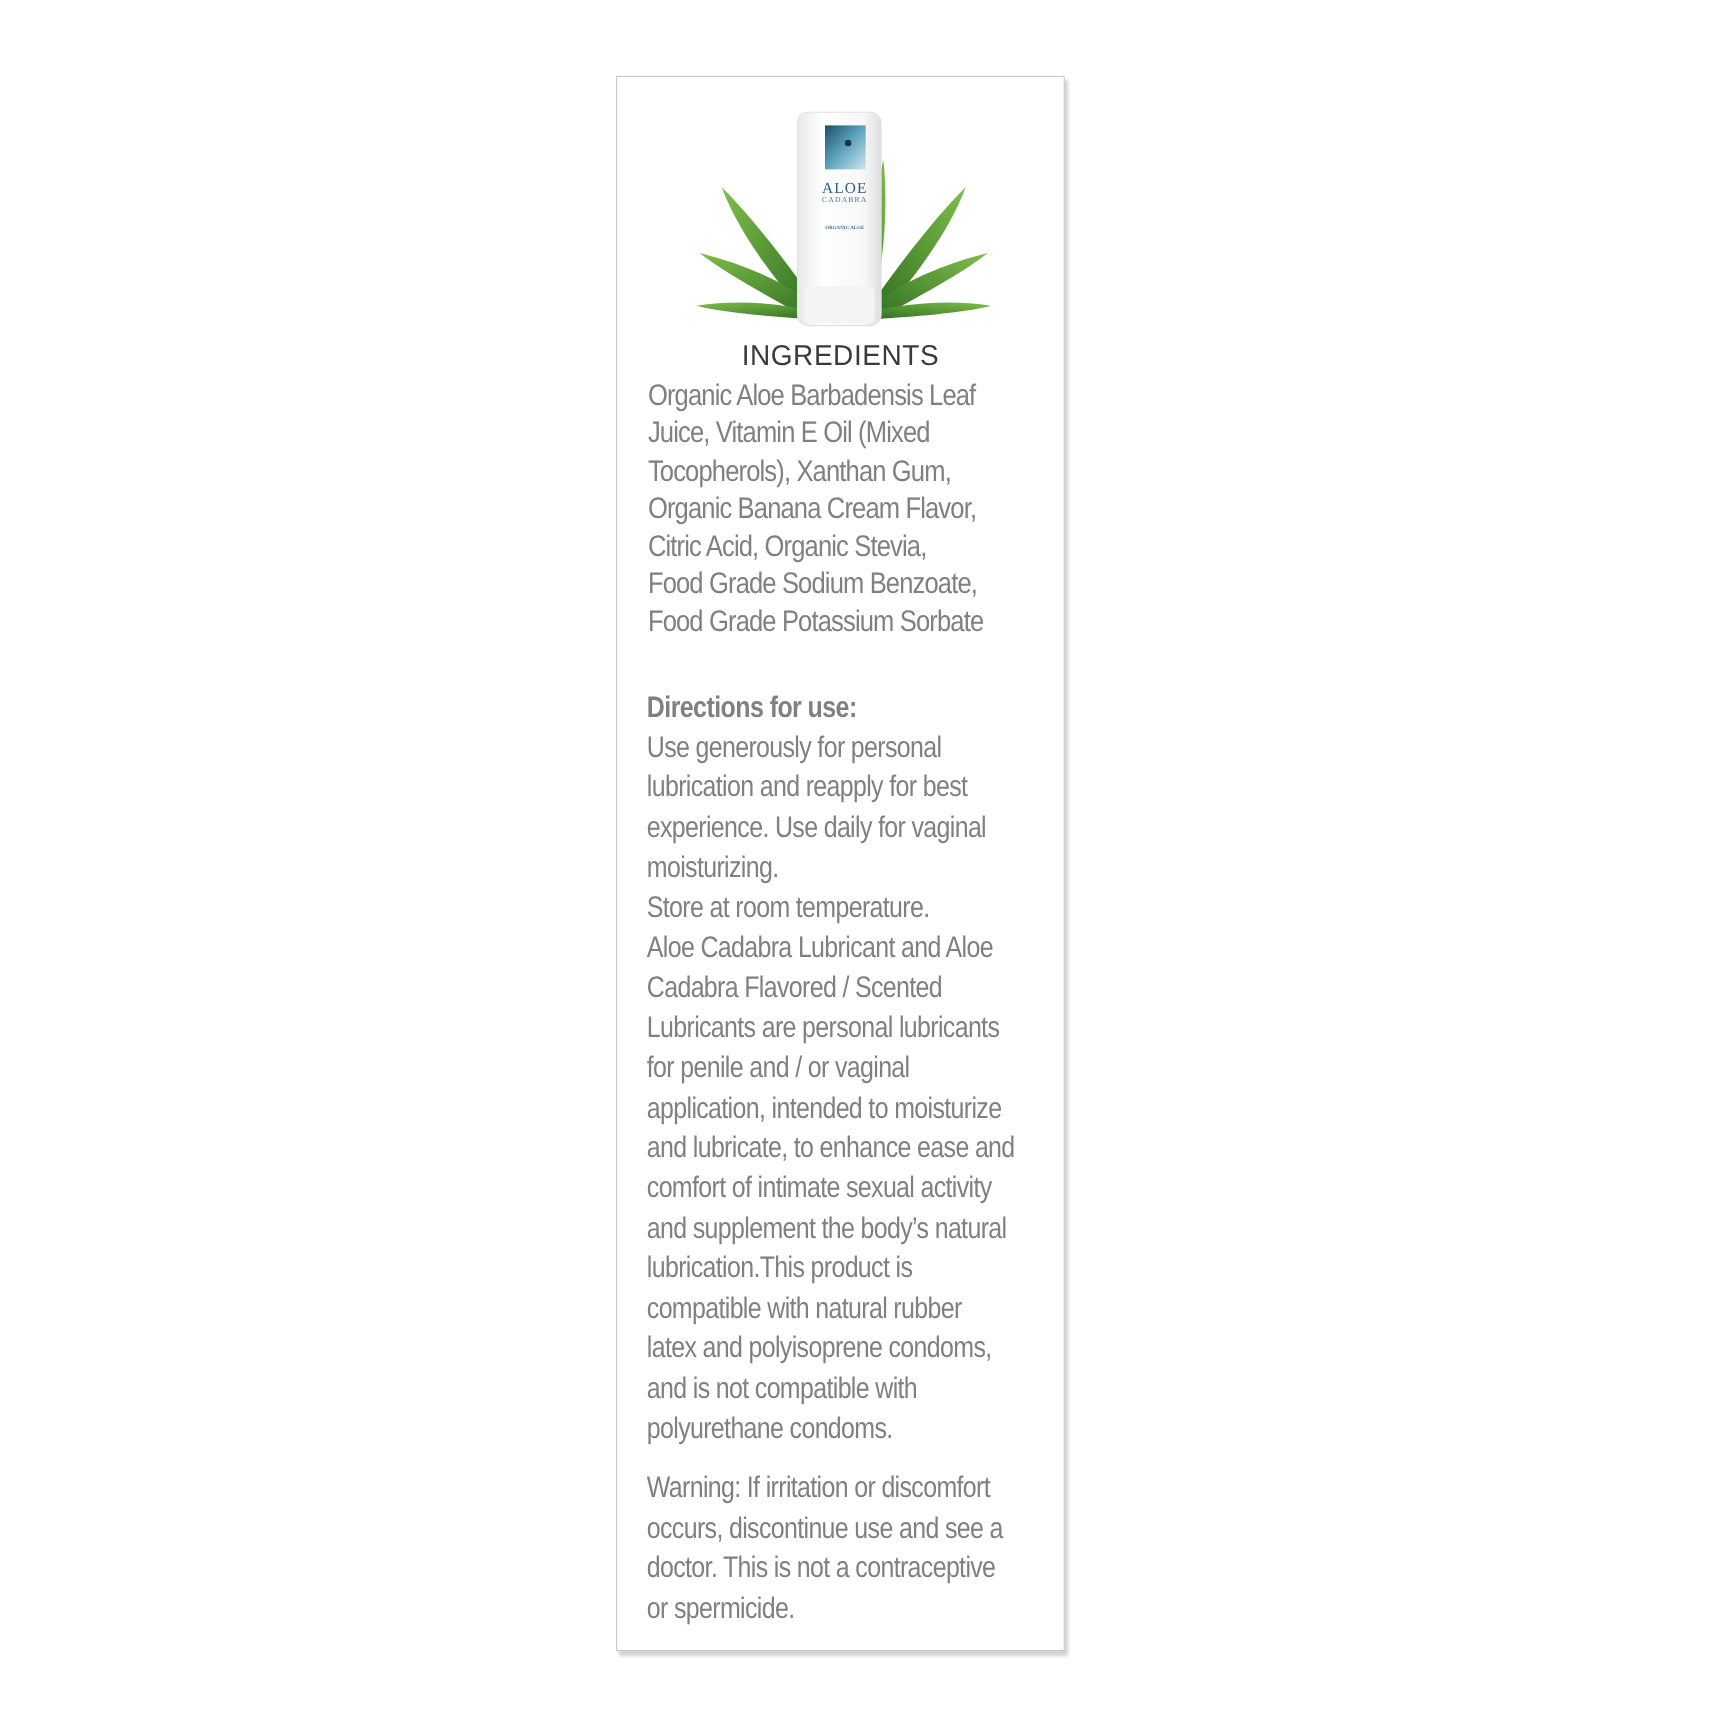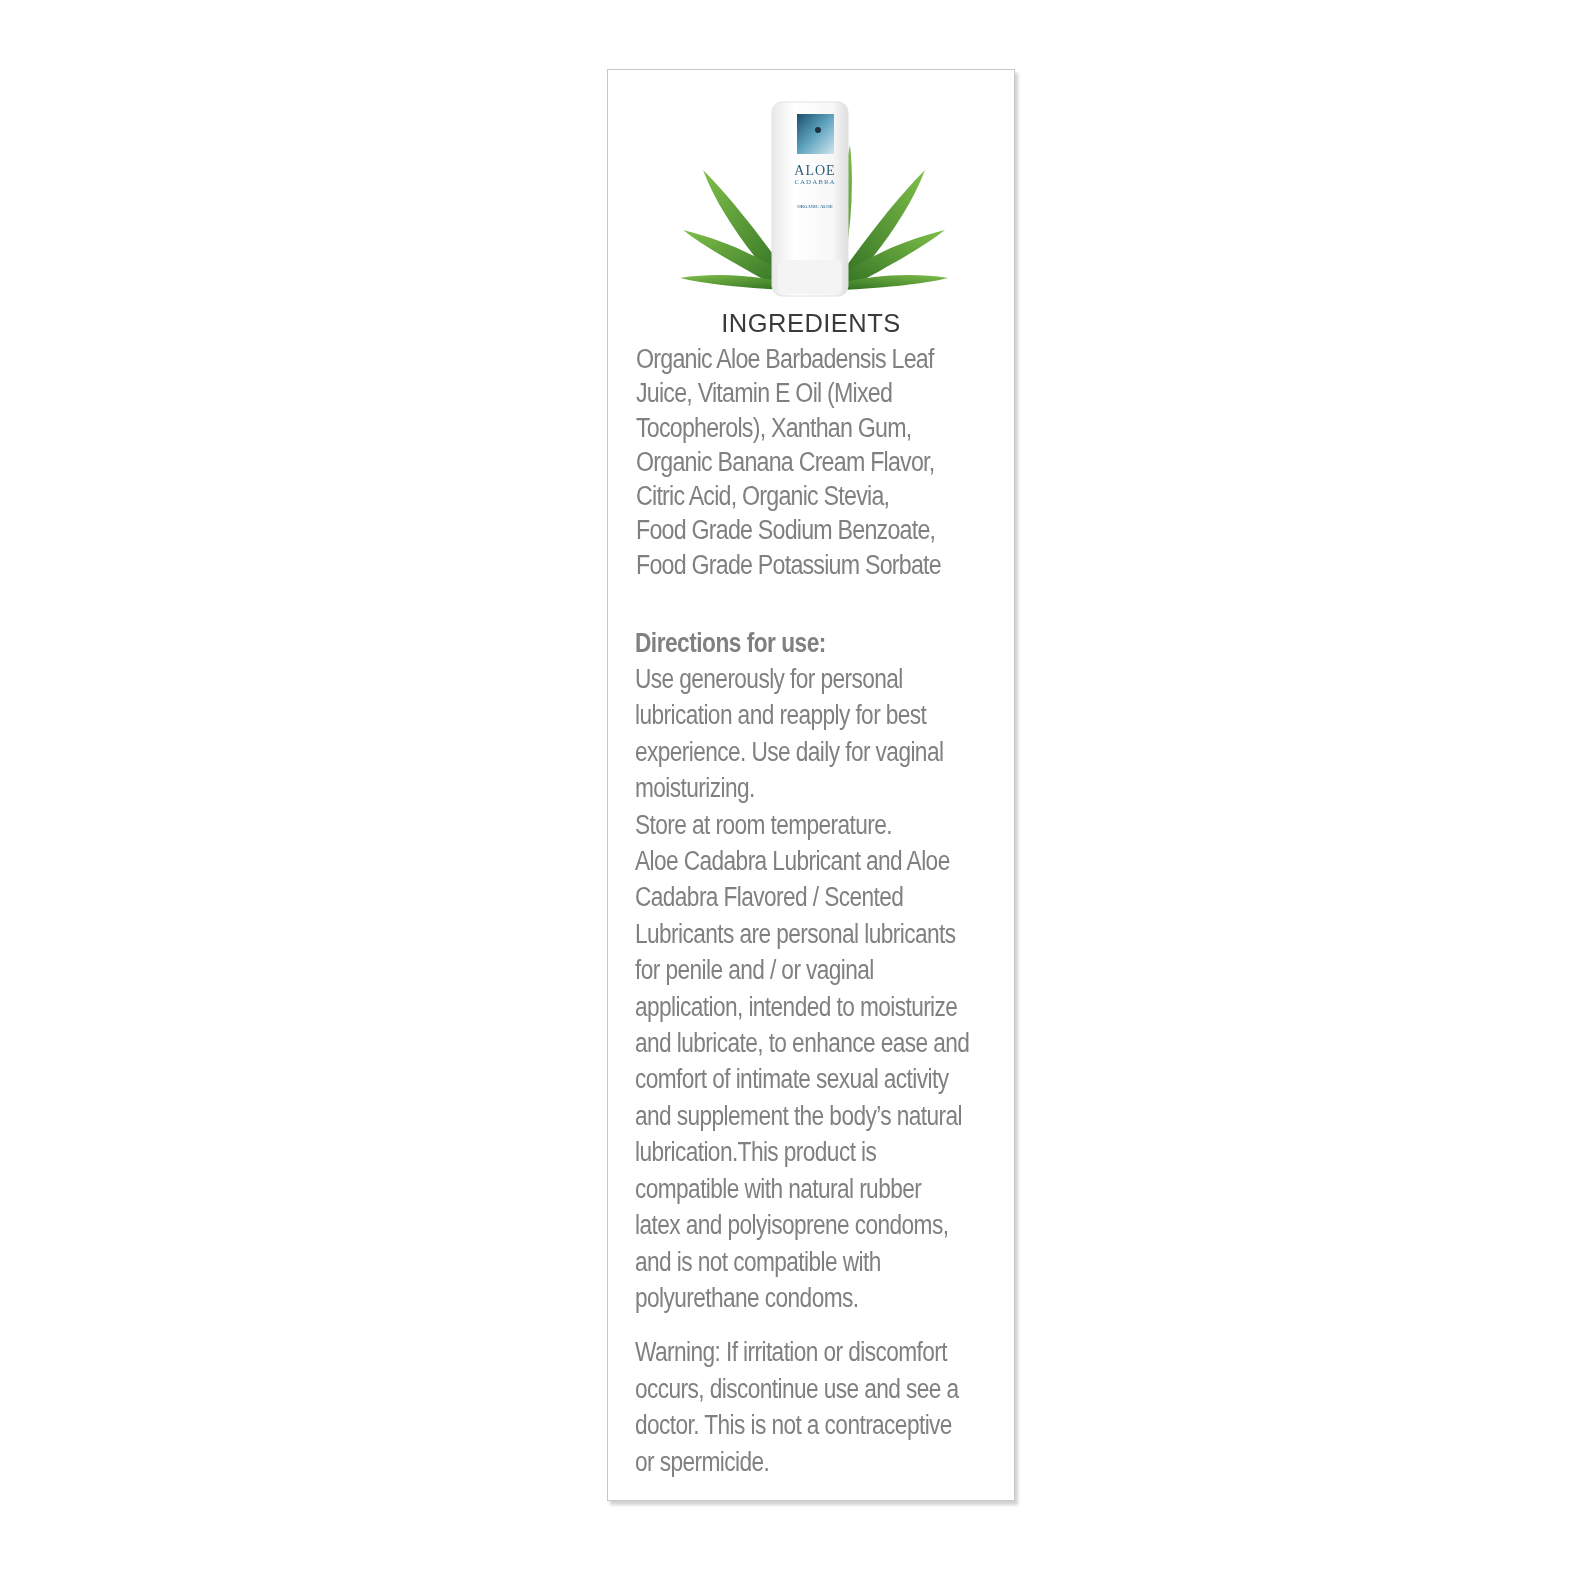--- a/index.html
+++ b/index.html
@@ -9,21 +9,21 @@
     }
     body {
       width: 1575px;
       height: 1575px;
       position: relative;
       overflow: hidden;
       font-family: "Liberation Sans", "DejaVu Sans", sans-serif;
     }
     .card {
       position: absolute;
-      left: 607px;
+      left: 560px;
       top: 69px;
       width: 408px;
       height: 1432px;
       background: #ffffff;
       border: 1.5px solid #c8c8c8;
       box-shadow: 3px 4px 3px rgba(0,0,0,0.18);
       box-sizing: border-box;
     }
     .hero {
       position: absolute;

